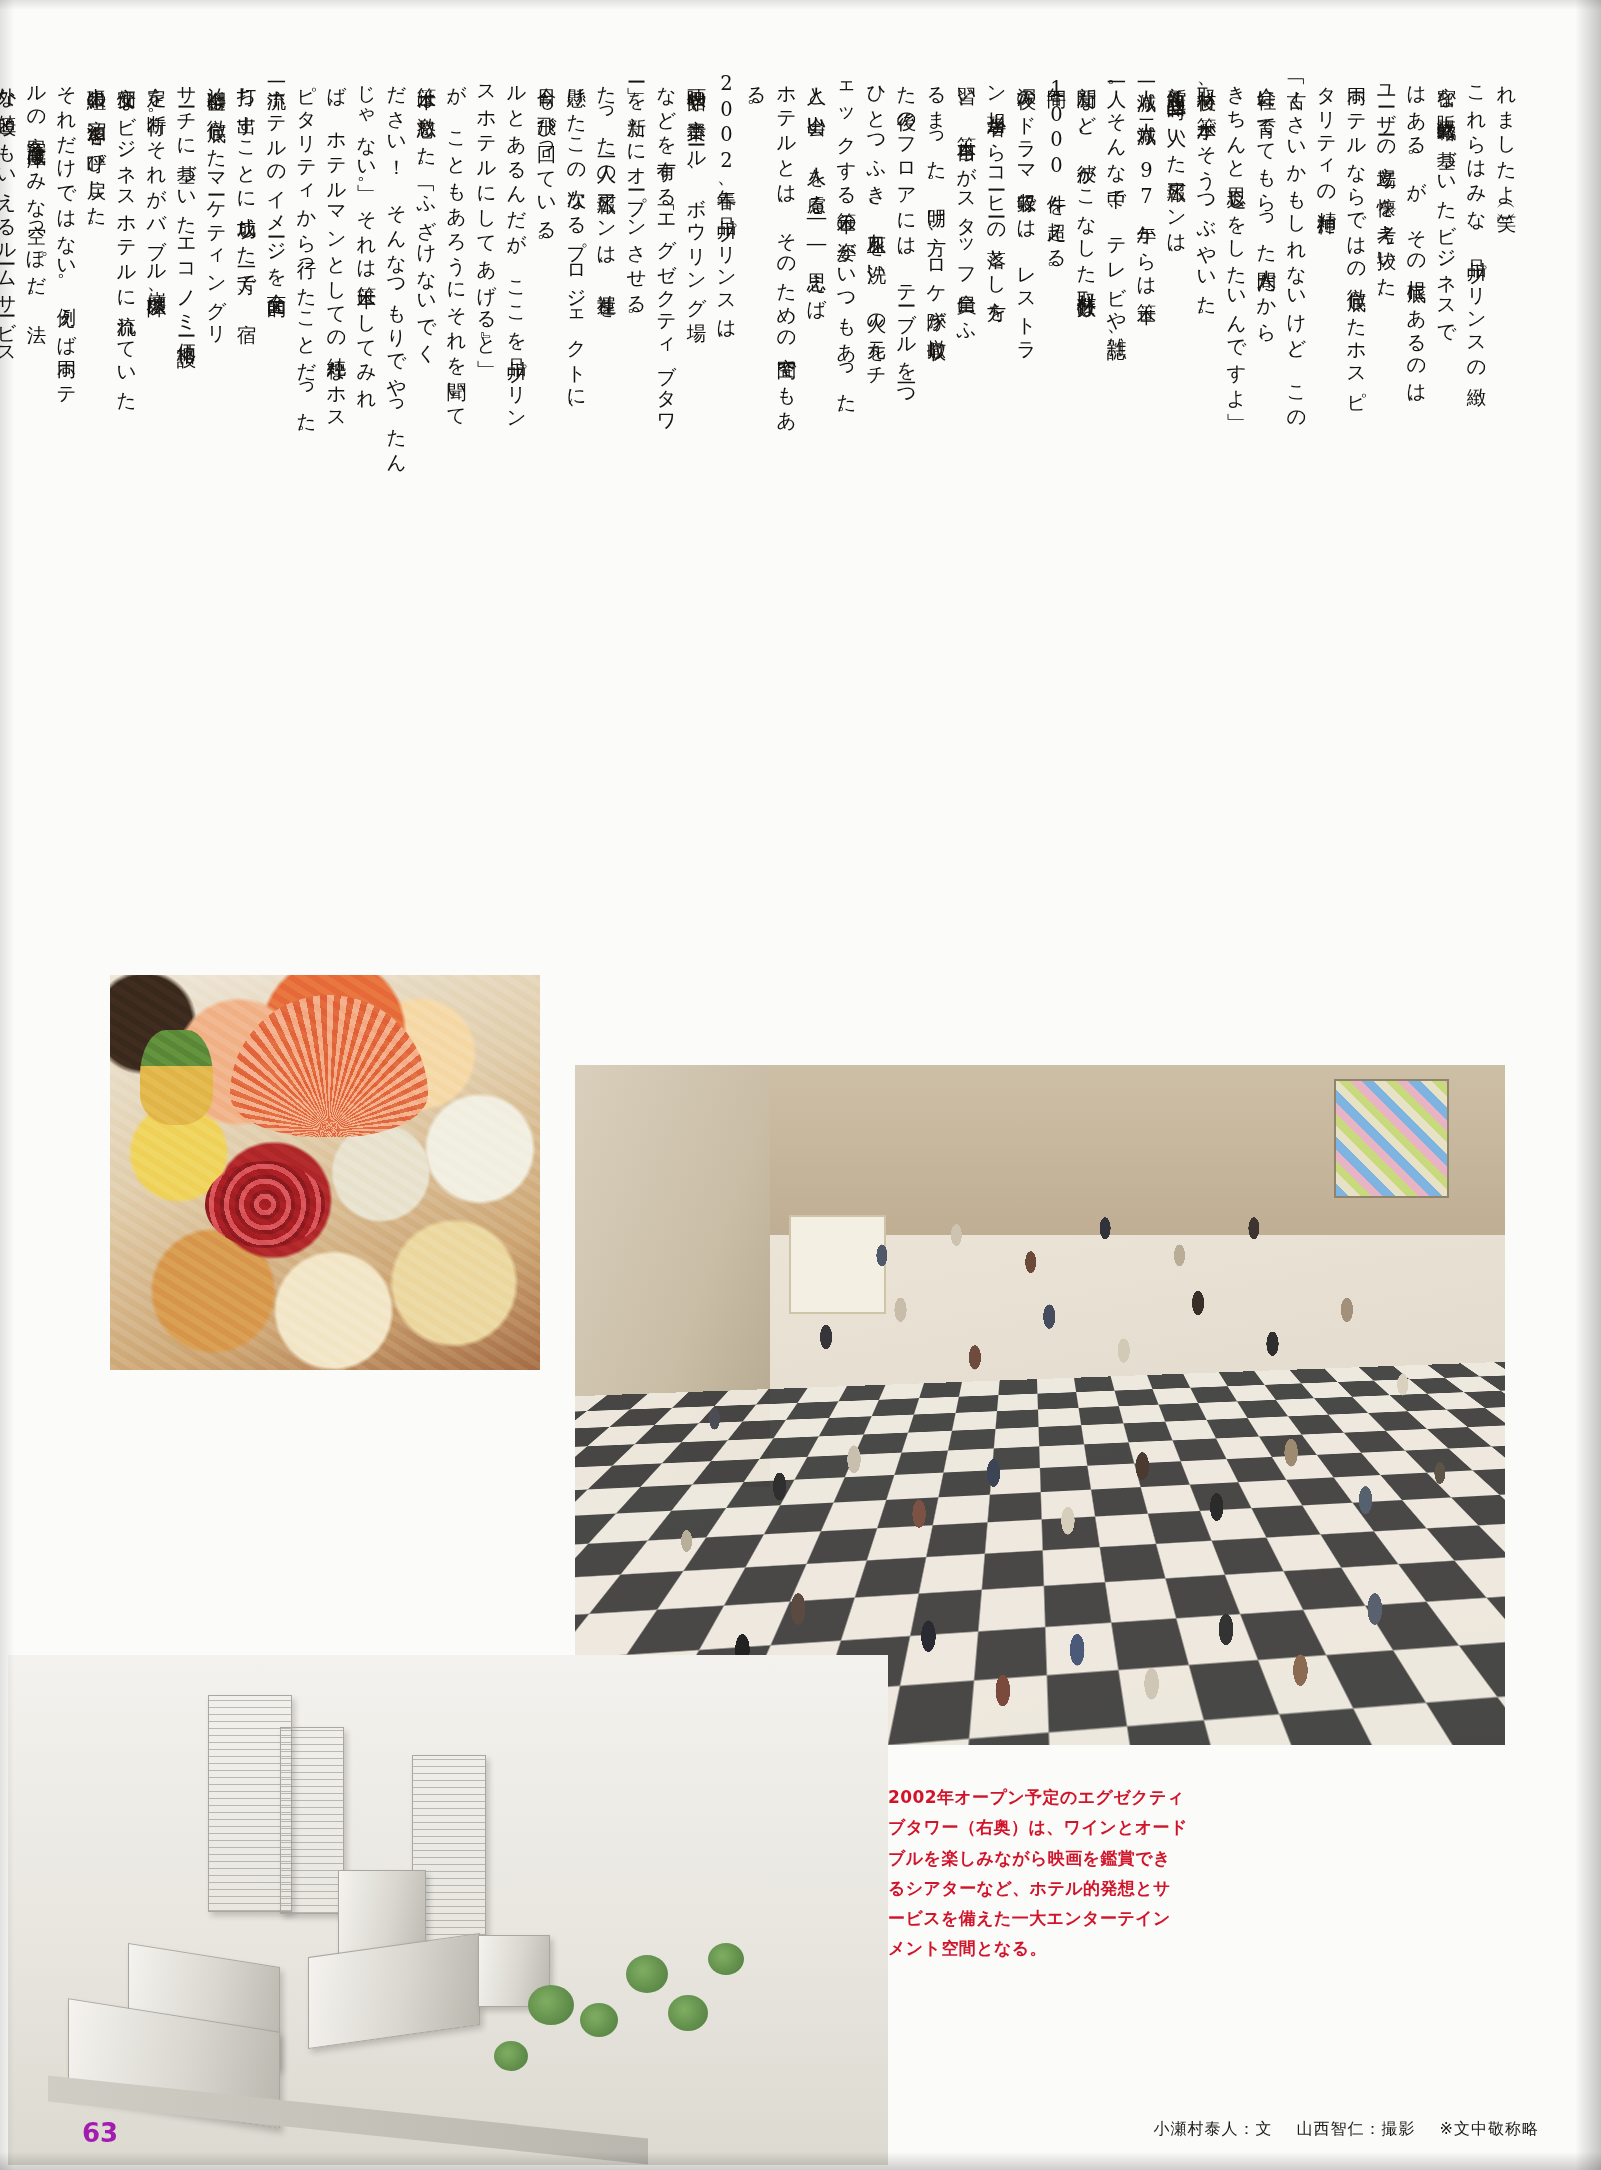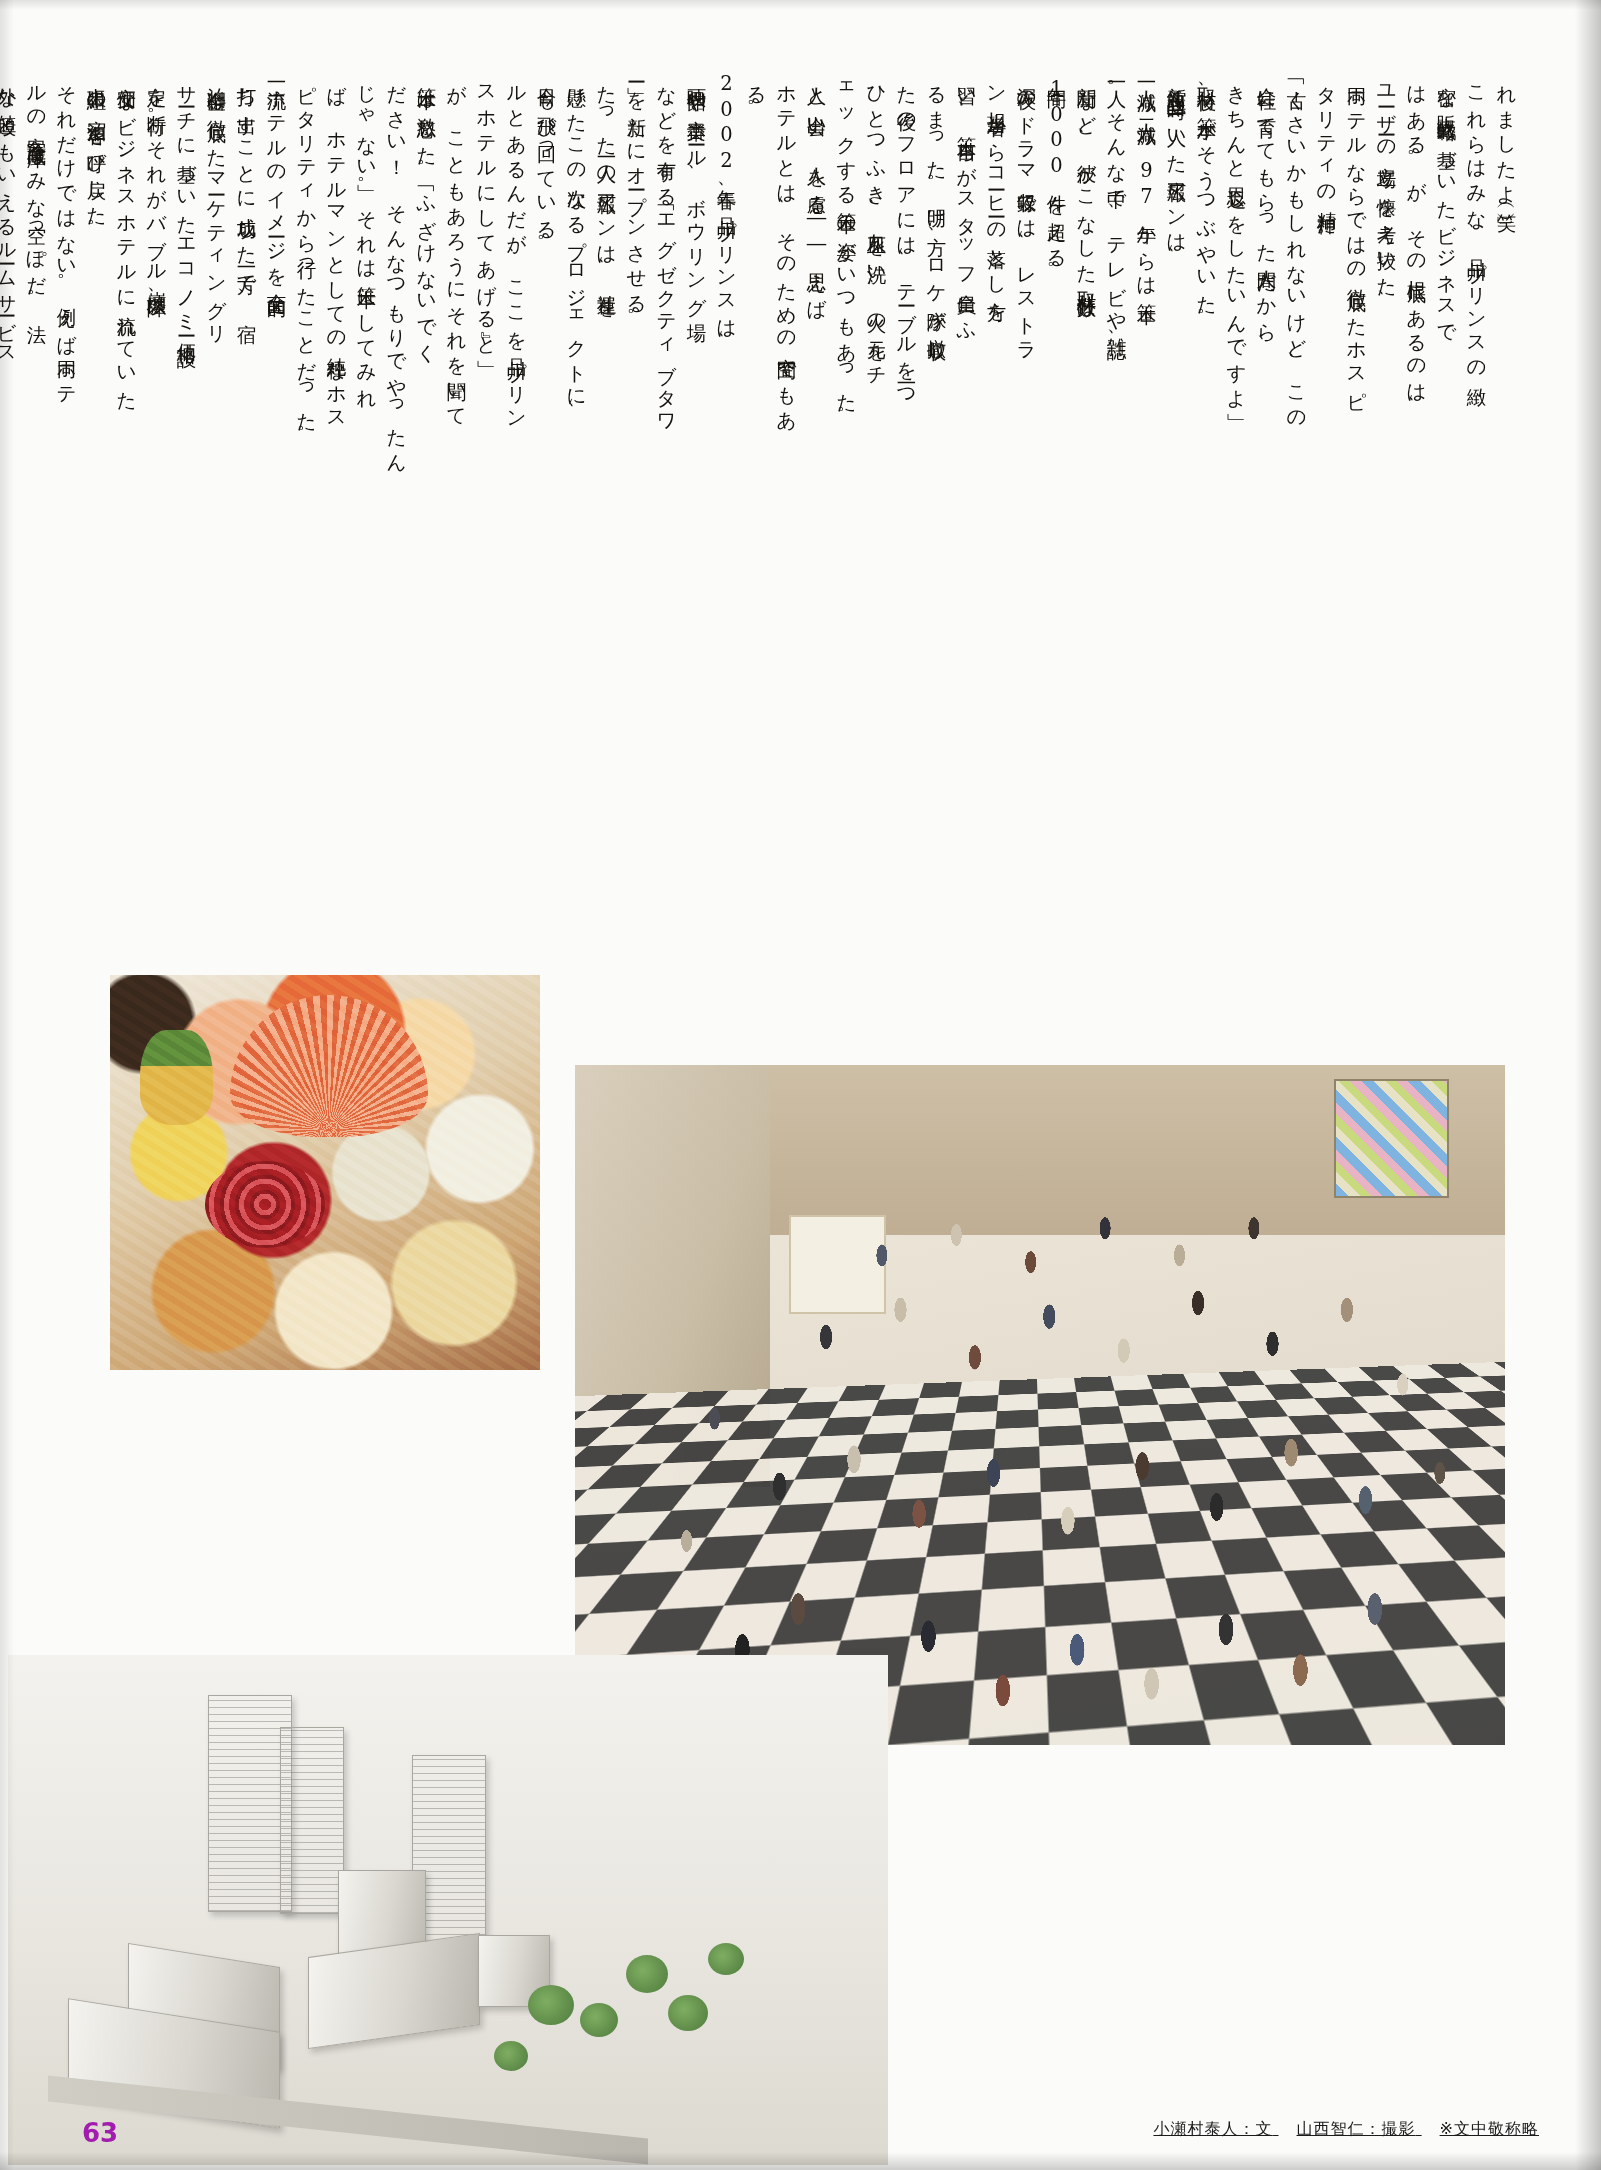--- a/index.html
+++ b/index.html
@@ -302,21 +302,20 @@
   
   #credits {
     position: absolute;
     right: 62px;
     bottom: 30px;
     font-family: "DejaVu Sans", "Liberation Sans", sans-serif;
     font-size: 16px;
     color: #1b1b1b;
     letter-spacing: 1px;
     white-space: nowrap;
-    text-decoration: underline;
   }
   #credits span { margin-left: 18px; }
   #credits span:first-child { margin-left: 0; }
 </style>
 </head>
 <body>
 
 <div id="page">
 
   <div id="article-body">
@@ -407,20 +406,21 @@
     <div class="roadway" style="left:40px; top:452px; width:600px; height:26px; transform:skewY(6deg);"></div>
     <div class="green" style="left:520px; top:330px; width:46px; height:40px;"></div>
     <div class="green" style="left:572px; top:348px; width:38px; height:34px;"></div>
     <div class="green" style="left:618px; top:300px; width:42px; height:38px;"></div>
     <div class="green" style="left:486px; top:386px; width:34px; height:30px;"></div>
     <div class="green" style="left:660px; top:340px; width:40px; height:36px;"></div>
     <div class="green" style="left:700px; top:288px; width:36px; height:32px;"></div>
   </div>
 
 
+  <div class="caption" id="caption-tower">2002年オープン予定のエグゼクティブタワー（右奥）は、ワインとオードブルを楽しみながら映画を鑑賞できるシアターなど、ホテル的発想とサービスを備えた一大エンターテインメント空間となる。</div>
 
   <div id="page-number">63</div>
 
   <div id="credits">
     <span>小瀬村泰人：文</span>
     <span>山西智仁：撮影</span>
     <span>※文中敬称略</span>
   </div>
 
   <div class="scan-edge-right"></div>

